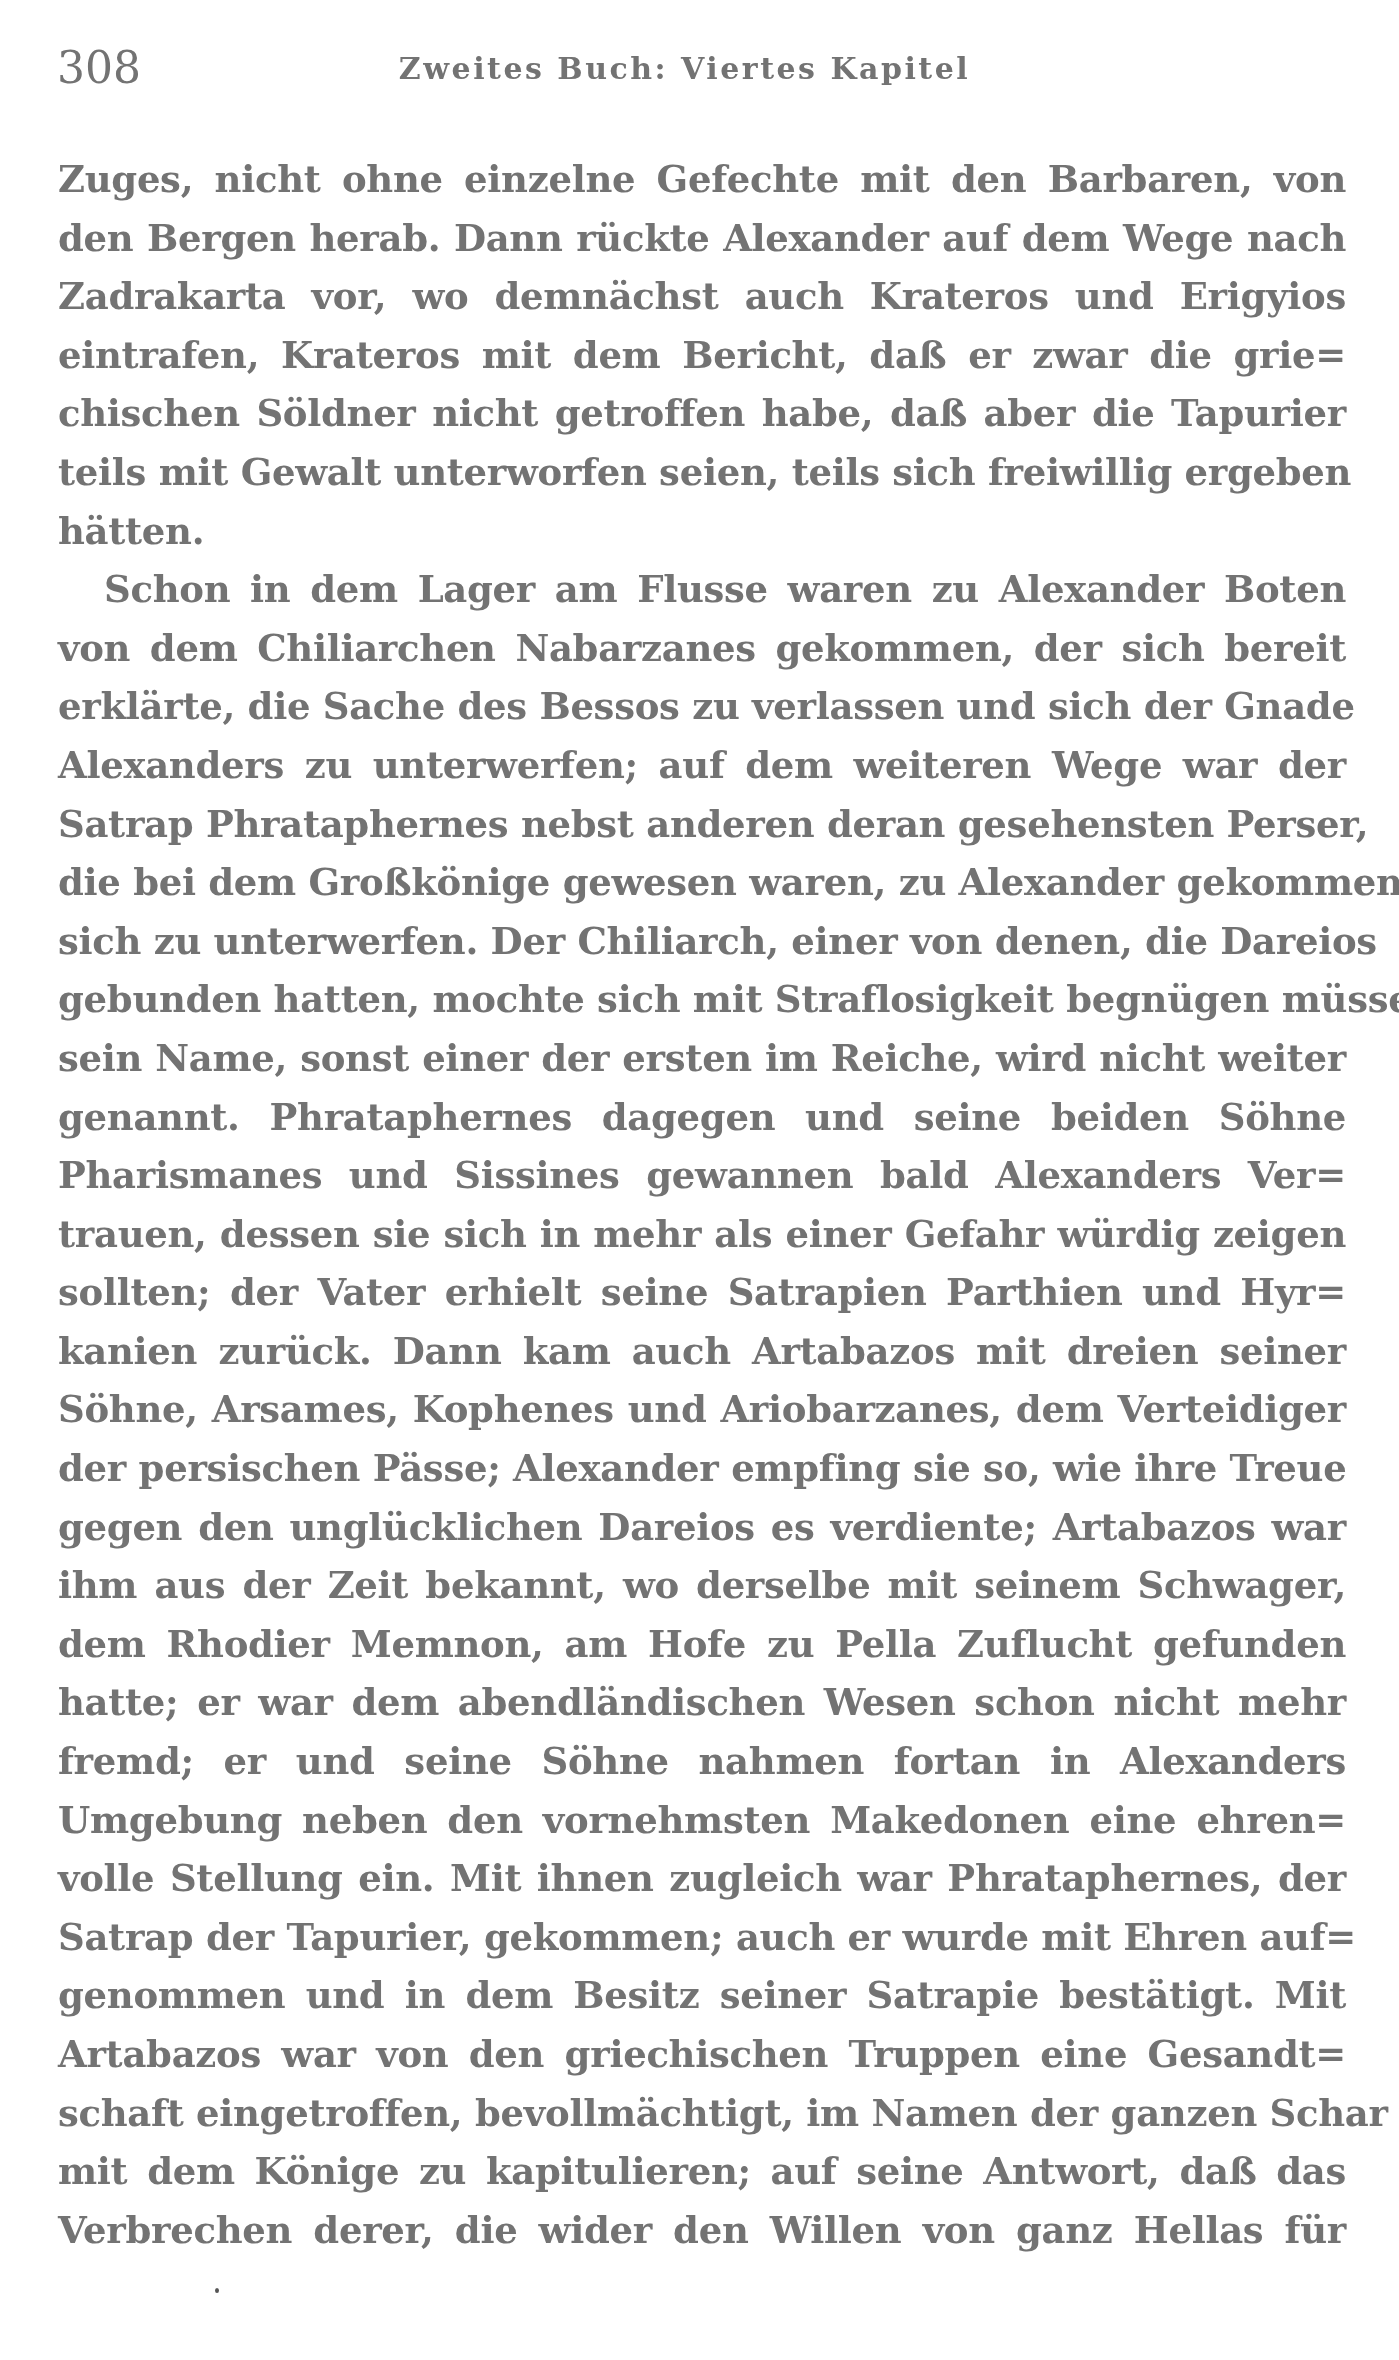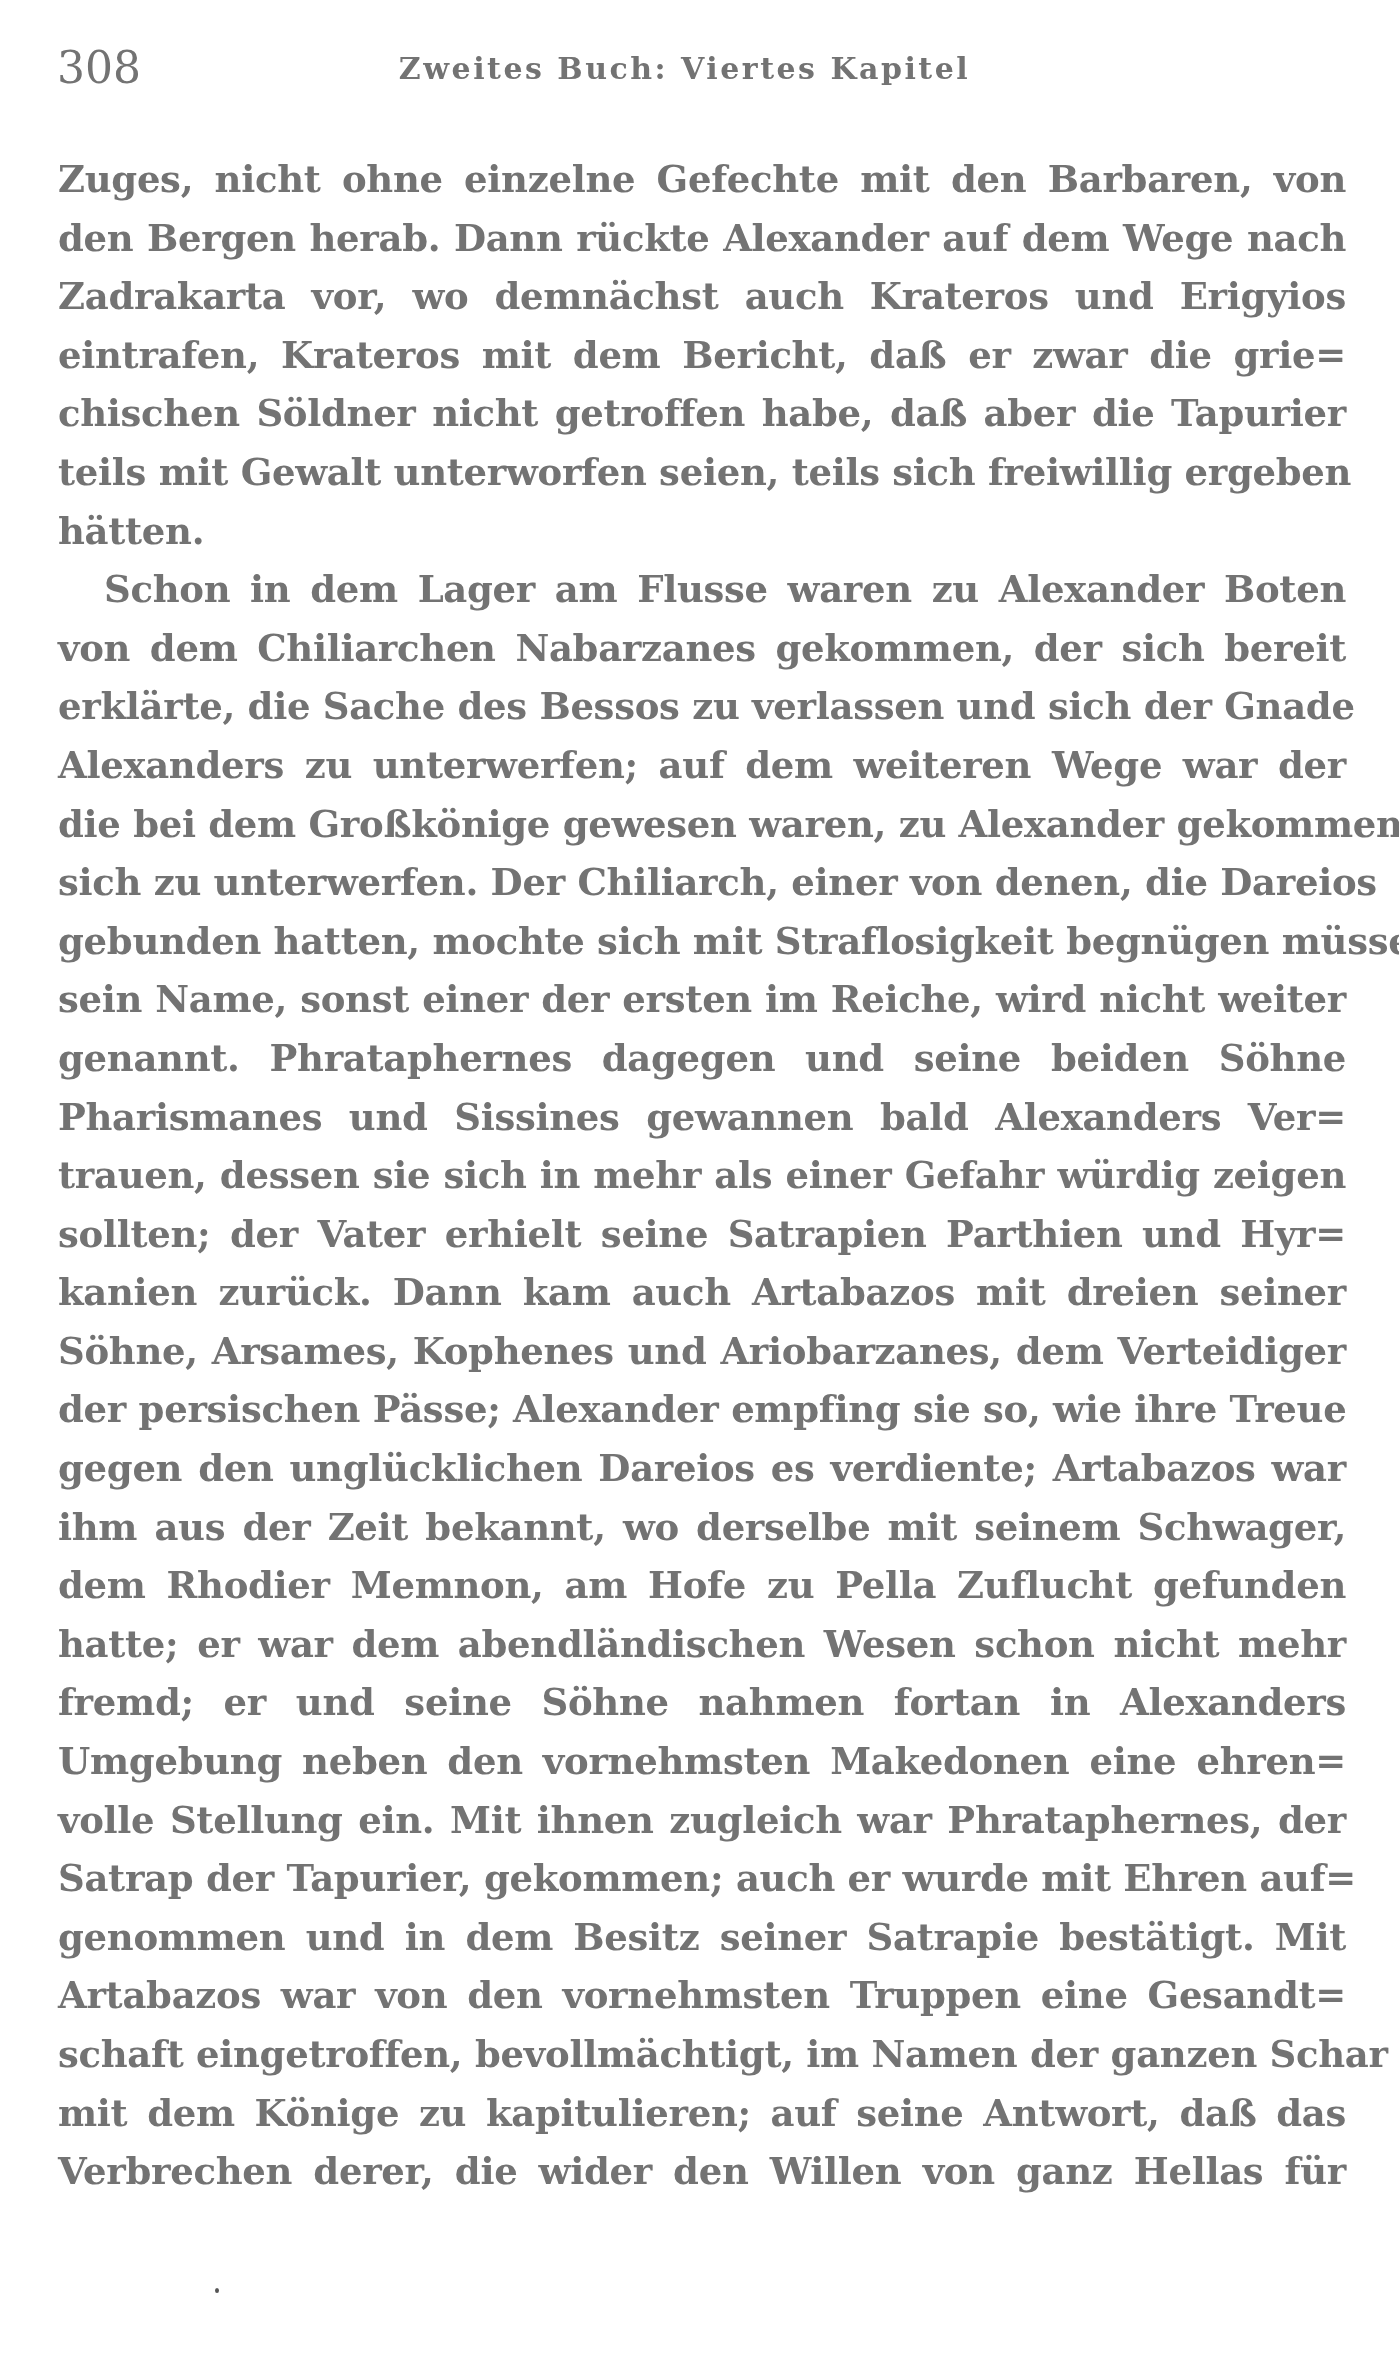--- a/index.html
+++ b/index.html
@@ -80,40 +80,41 @@
     <div class="line">Zadrakarta vor, wo demnächst auch Krateros und Erigyios</div>
     <div class="line">eintrafen, Krateros mit dem Bericht, daß er zwar die grie=</div>
     <div class="line">chischen Söldner nicht getroffen habe, daß aber die Tapurier</div>
     <div class="line">teils mit Gewalt unterworfen seien, teils sich freiwillig ergeben</div>
     <div class="line par-end">hätten.</div>
 
     <div class="line indent">Schon in dem Lager am Flusse waren zu Alexander Boten</div>
     <div class="line">von dem Chiliarchen Nabarzanes gekommen, der sich bereit</div>
     <div class="line">erklärte, die Sache des Bessos zu verlassen und sich der Gnade</div>
     <div class="line">Alexanders zu unterwerfen; auf dem weiteren Wege war der</div>
+    <div class="line">Satrap Phrataphernes nebst anderen deran gesehensten Perser,</div>
     <div class="line">die bei dem Großkönige gewesen waren, zu Alexander gekommen,</div>
     <div class="line">sich zu unterwerfen. Der Chiliarch, einer von denen, die Dareios</div>
     <div class="line">gebunden hatten, mochte sich mit Straflosigkeit begnügen müssen;</div>
     <div class="line">sein Name, sonst einer der ersten im Reiche, wird nicht weiter</div>
     <div class="line">genannt. Phrataphernes dagegen und seine beiden Söhne</div>
     <div class="line">Pharismanes und Sissines gewannen bald Alexanders Ver=</div>
     <div class="line">trauen, dessen sie sich in mehr als einer Gefahr würdig zeigen</div>
     <div class="line">sollten; der Vater erhielt seine Satrapien Parthien und Hyr=</div>
     <div class="line">kanien zurück. Dann kam auch Artabazos mit dreien seiner</div>
     <div class="line">Söhne, Arsames, Kophenes und Ariobarzanes, dem Verteidiger</div>
     <div class="line">der persischen Pässe; Alexander empfing sie so, wie ihre Treue</div>
     <div class="line">gegen den unglücklichen Dareios es verdiente; Artabazos war</div>
     <div class="line">ihm aus der Zeit bekannt, wo derselbe mit seinem Schwager,</div>
     <div class="line">dem Rhodier Memnon, am Hofe zu Pella Zuflucht gefunden</div>
     <div class="line">hatte; er war dem abendländischen Wesen schon nicht mehr</div>
     <div class="line">fremd; er und seine Söhne nahmen fortan in Alexanders</div>
     <div class="line">Umgebung neben den vornehmsten Makedonen eine ehren=</div>
     <div class="line">volle Stellung ein. Mit ihnen zugleich war Phrataphernes, der</div>
     <div class="line">Satrap der Tapurier, gekommen; auch er wurde mit Ehren auf=</div>
     <div class="line">genommen und in dem Besitz seiner Satrapie bestätigt. Mit</div>
-    <div class="line">Artabazos war von den vornehmsten Truppen eine Gesandt=</div>
+    <div class="line">Artabazos war von den griechischen Truppen eine Gesandt=</div>
     <div class="line">schaft eingetroffen, bevollmächtigt, im Namen der ganzen Schar</div>
     <div class="line">mit dem Könige zu kapitulieren; auf seine Antwort, daß das</div>
     <div class="line">Verbrechen derer, die wider den Willen von ganz Hellas für</div>
   </div>
 
   <div class="speck"></div>
 </div>
 
 </body></html>

